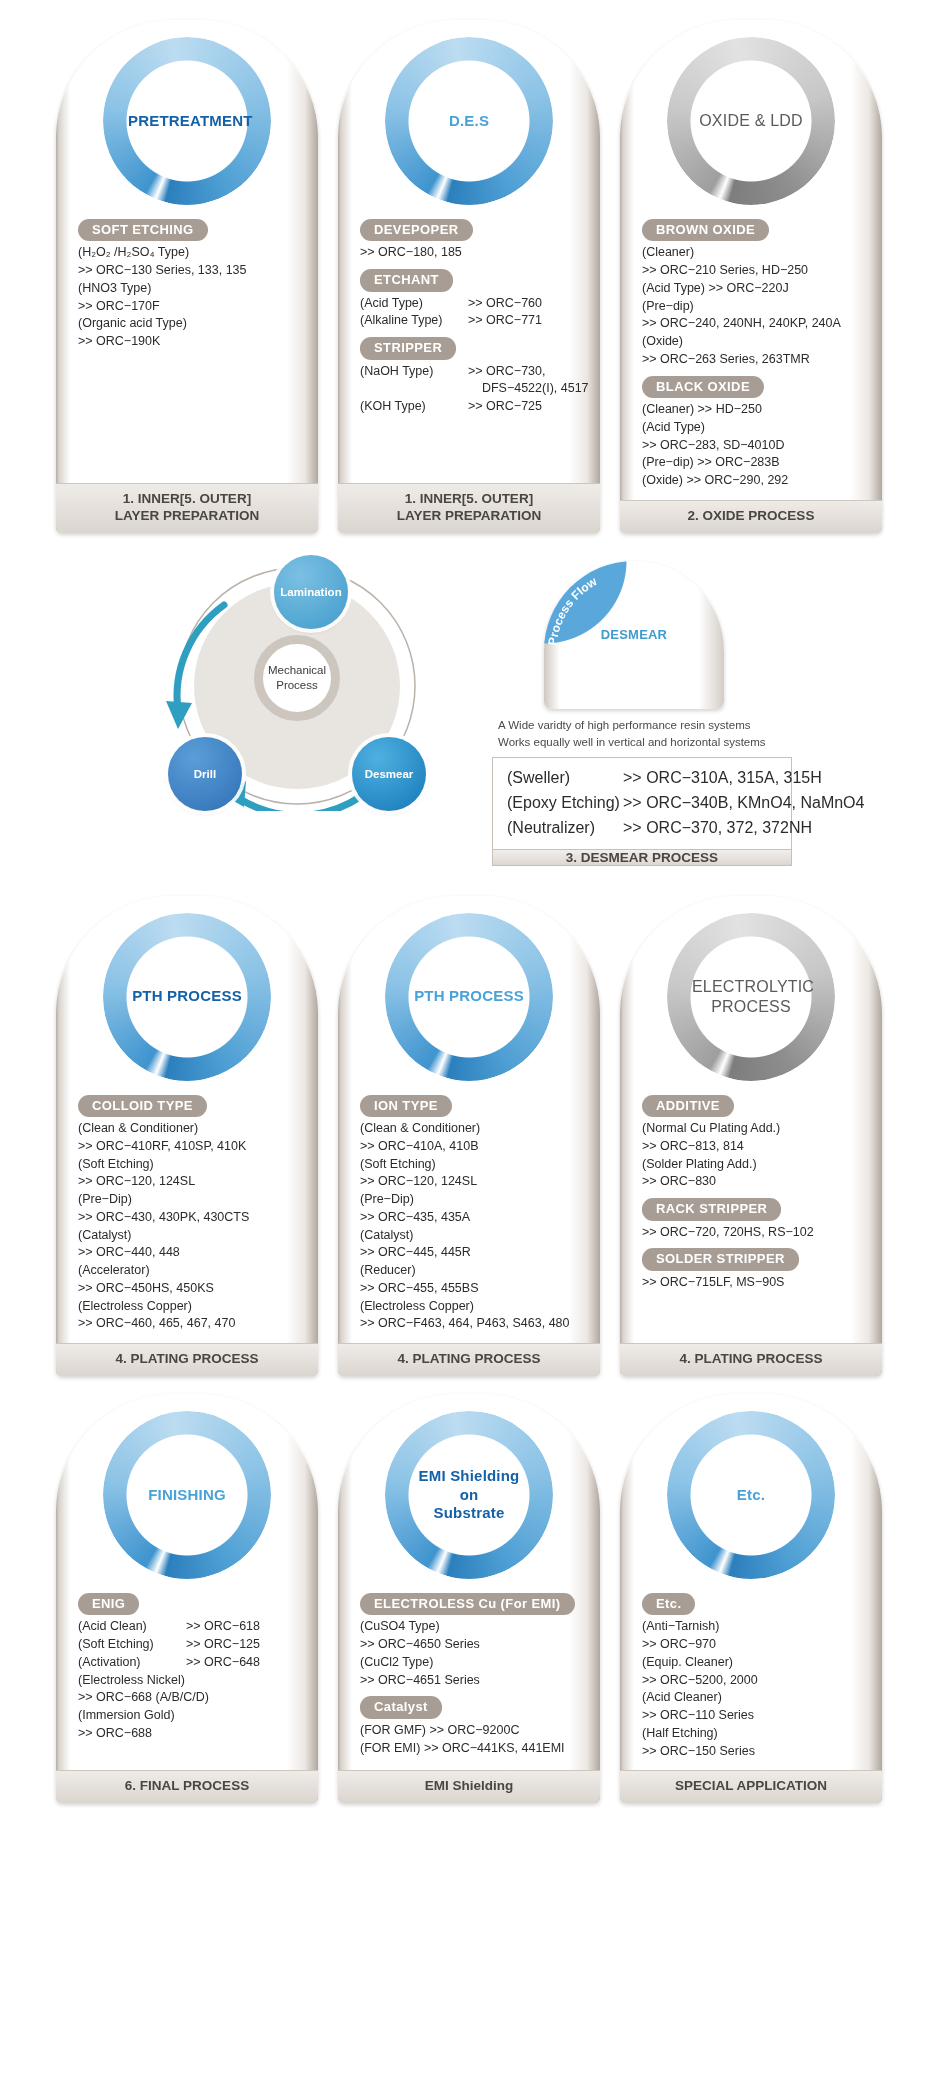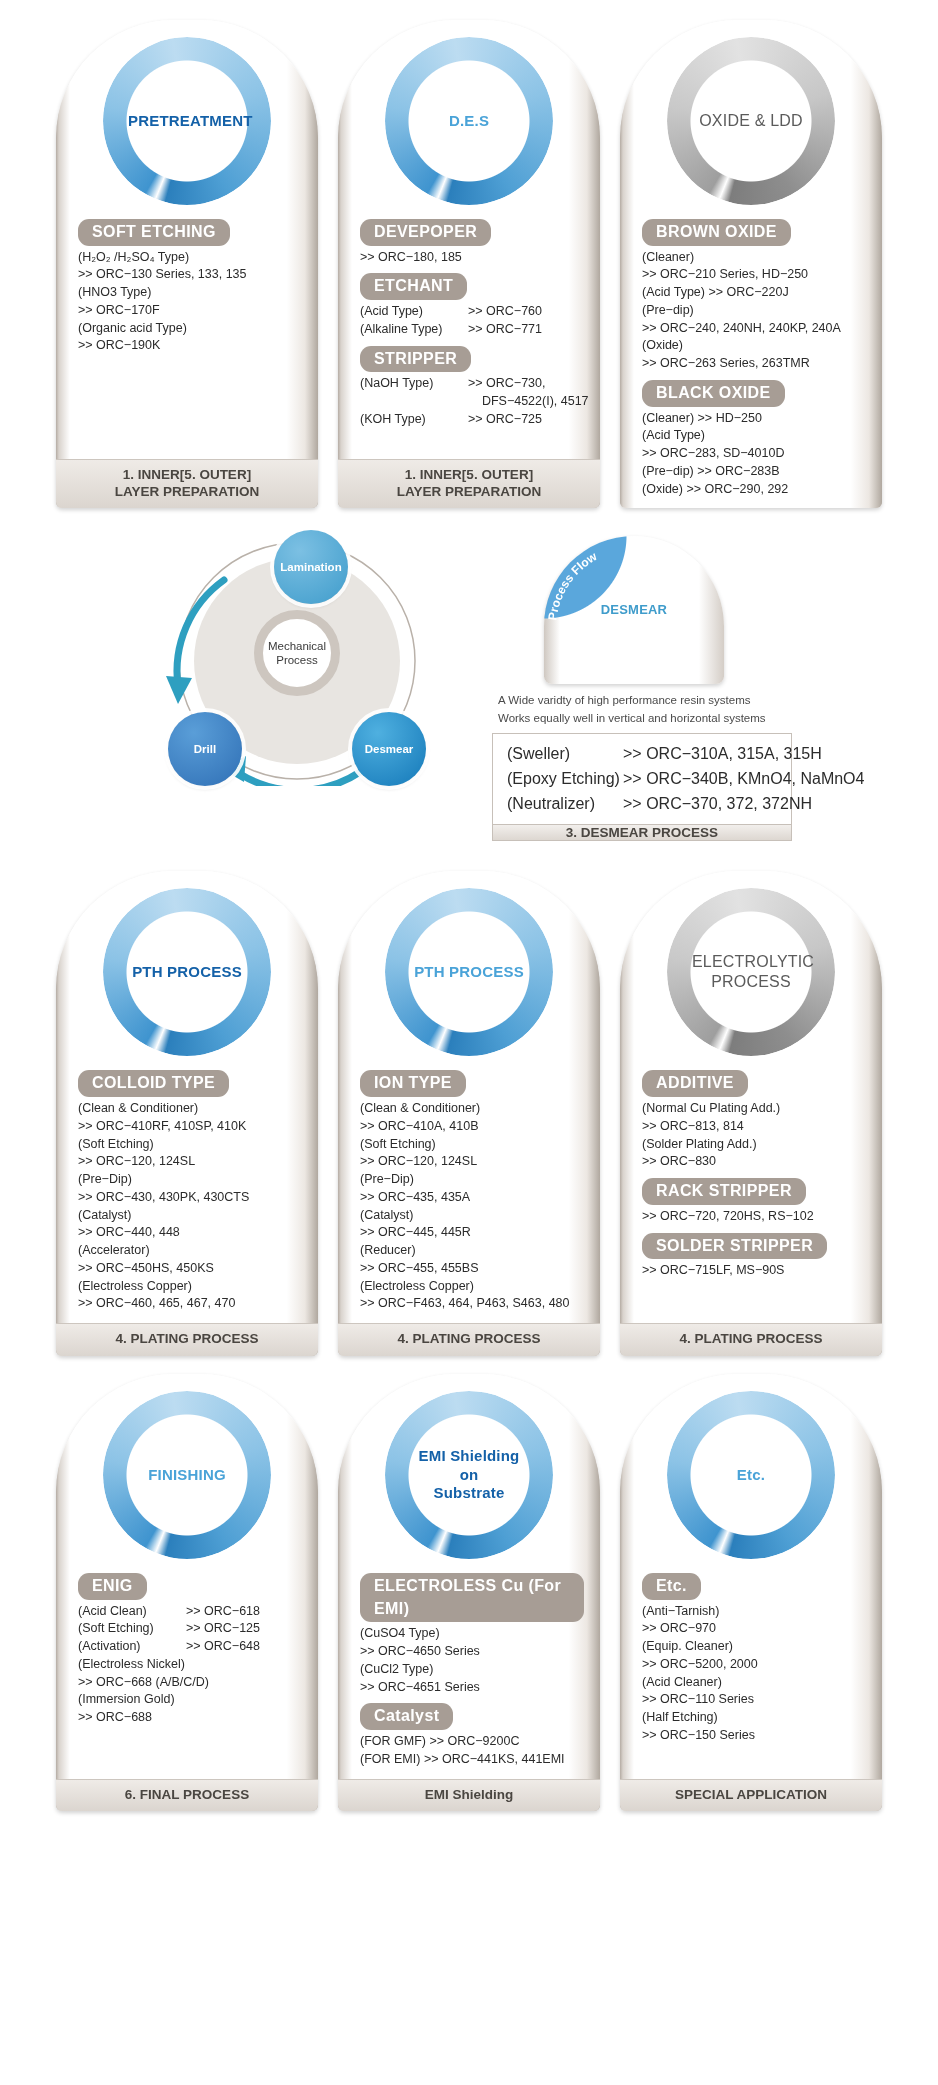--- a/index.html
+++ b/index.html
@@ -57,21 +57,21 @@
   .ring-label.dark { color: #1461a8; }
   .ring-label.mid  { color: #4aa3d8; }
   .ring-label.soft { color: #5b5b5b; font-weight: normal; font-size: 16px; }
 
   
   .body { padding: 0 16px 10px 22px; font-size: 12.5px; line-height: 1.42; }
   .pill {
     display: inline-block;
     background: #a79d95; color: #ffffff;
     border-radius: 11px; padding: 2px 14px;
-    font-size: 16px; font-weight: bold; letter-spacing: .4px;
+    font-size: 13px; font-weight: bold; letter-spacing: .4px;
     margin: 7px 0 3px 0;
   }
   .body p { white-space: pre; }
   .kv { display: flex; }
   .kv .k { width: 108px; flex: none; }
   .kv .v { flex: 1; }
 
   .footer {
     margin-top: auto;
     background: linear-gradient(to bottom,#efebe7,#dbd5cf);
@@ -192,20 +192,21 @@
         <div class="card-inner">
           <div class="ring-wrap">
             <div class="ring gray">
               <div class="ring-label soft" style="white-space:pre-line">OXIDE &amp; LDD</div>
             </div>
           </div>
           <div class="body">
             <div><div class="pill">BROWN OXIDE</div><p>(Cleaner)</p><p>&gt;&gt; ORC−210 Series, HD−250</p><p>(Acid Type) &gt;&gt; ORC−220J</p><p>(Pre−dip)</p><p>&gt;&gt; ORC−240, 240NH, 240KP, 240A</p><p>(Oxide)</p><p>&gt;&gt; ORC−263 Series, 263TMR</p></div>
             <div><div class="pill">BLACK OXIDE</div><p>(Cleaner) &gt;&gt; HD−250</p><p>(Acid Type)</p><p>&gt;&gt; ORC−283, SD−4010D</p><p>(Pre−dip) &gt;&gt; ORC−283B</p><p>(Oxide) &gt;&gt; ORC−290, 292</p></div>
           </div>
+          <div class="footer" style="white-space:pre-line">2. OXIDE PROCESS</div>
         </div>
       </div>
     </div>
 
   <div class="mid-row">
 
     <div class="wheel">
       <svg width="300" height="250">
         <circle cx="151" cy="125" r="118" fill="none" stroke="#b9b1a9" stroke-width="1.5"></circle>
         <path d="M 78 44 A 112 112 0 0 0 32 150" fill="none" stroke="#2e9fc0" stroke-width="7" stroke-linecap="round"></path>

